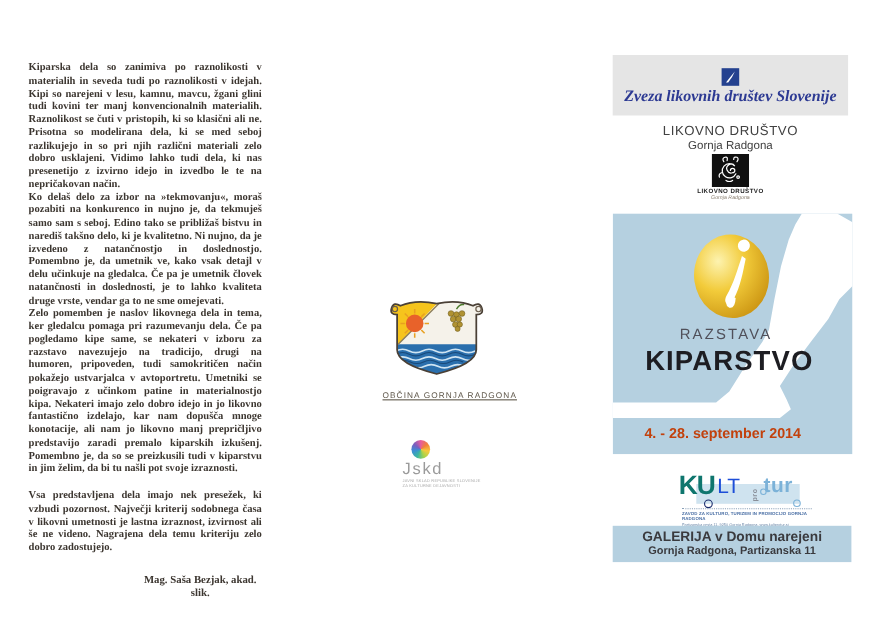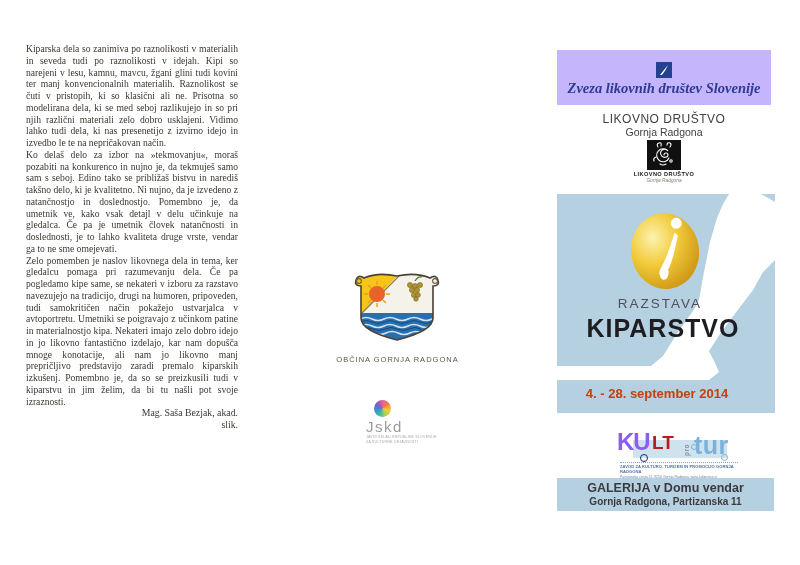--- a/index.html
+++ b/index.html
@@ -2,43 +2,43 @@
 <html><head>
 <meta charset="utf-8">
 <style>
   html,body{margin:0;padding:0;}
   body{
     width:800px;height:565px;background:#ffffff;position:relative;overflow:hidden;
     font-family:"Liberation Serif", serif;
   }
   
   .essay{
-    position:absolute;left:26px;top:43px;width:212px;
-    font-size:9.6px;line-height:11.75px;color:#3c3630;text-align:justify;
+    position:absolute;left:26px;top:56px;width:212px;
+    font-size:9.6px;line-height:11.75px;color:#3c3630;text-align:justify;font-weight:bold;
   }
   .essay p{margin:0 0 0 0;}
   .essay p.gap{}
   .essay p.gap-lg{margin-top:13px;}
-  .signature{margin-top:0;padding-left:100px;text-align:right;font-size:9.8px;color:#3c3630;}
+  .signature{margin-top:18px;padding-left:100px;text-align:center;font-size:9.8px;color:#3c3630;}
   
   .coa-wrap{position:absolute;left:352px;top:269px;width:90px;height:78px;}
   .coa-caption{
-    position:absolute;left:325px;top:355px;width:145px;text-align:center;
-    font-family:"Liberation Sans",sans-serif;font-size:7.5px;letter-spacing:1px;color:#5f574a;
+    position:absolute;left:325px;top:355px;width:145px;text-align:right;
+    font-family:"Liberation Sans",sans-serif;font-size:7.5px;letter-spacing:1px;color:#5f574a;text-decoration:underline;
   }
   .jskd{position:absolute;left:352px;top:400px;width:90px;text-align:left;padding-left:14px;box-sizing:border-box;
     font-family:"Liberation Sans",sans-serif;}
   .jskd-circle{
     width:17px;height:17px;border-radius:50%;margin-left:8px;
     background:conic-gradient(#e85d9c,#f0803c,#f7c93c,#a8d44a,#3cb7a0,#3c8fd4,#7a5fc0,#e85d9c);
   }
   .jskd-word{font-size:15px;color:#9b9b9b;letter-spacing:1.5px;line-height:16px;margin-top:2px;}
   .jskd-cap{font-size:3.6px;color:#a9a9a9;line-height:4.6px;letter-spacing:.2px;}
   .zlds-banner{
-    position:absolute;left:557px;top:50px;width:214px;height:55px;background:#c4b5fd;text-align:center;
+    position:absolute;left:557px;top:50px;width:214px;height:55px;background:#e5e5e5;text-align:center;
   }
   .zlds-logo{width:16px;height:16px;background:#24418f;margin:12px auto 2px auto;position:relative;}
   .zlds-text{
     font-family:"Liberation Serif",serif;font-style:italic;font-weight:bold;
     font-size:14.5px;color:#2d3a93;line-height:16px;
   }
   .society{position:absolute;left:557px;top:113px;width:214px;text-align:center;
     font-family:"Liberation Sans",sans-serif;color:#414141;}
   .society .l1{font-size:12px;letter-spacing:.5px;line-height:13px;}
   .society .l2{font-size:10.5px;line-height:12px;}
@@ -57,25 +57,25 @@
     font-family:"Liberation Sans",sans-serif;font-size:25px;font-weight:bold;letter-spacing:1px;color:#1d1d22;
   }
   .panel .date{
     position:absolute;left:0;top:192px;width:200px;text-align:center;
     font-family:"Liberation Sans",sans-serif;font-size:13px;font-weight:bold;color:#c2410c;
   }
   .palette{position:absolute;left:70px;top:16px;}
   
   .kult{position:absolute;left:617px;top:431px;width:124px;height:34px;font-family:"Liberation Sans",sans-serif;}
   .kult .band{position:absolute;left:16px;top:9px;width:94px;height:18px;background:#cfe3ef;}
-  .kult .ku{position:absolute;left:0px;top:-3px;font-size:24px;font-weight:bold;color:#8b5cf6;letter-spacing:-1px;}
-  .kult .lt{position:absolute;left:35px;top:1px;font-size:19px;font-weight:bold;color:#b91c1c;}
+  .kult .ku{position:absolute;left:0px;top:-3px;font-size:24px;font-weight:bold;color:#0f766e;letter-spacing:-1px;}
+  .kult .lt{position:absolute;left:35px;top:1px;font-size:19px;font-weight:normal;color:#1d4ed8;}
   .kult .pro{position:absolute;left:66px;top:5px;font-size:6.5px;font-weight:bold;color:#8a8f99;
     writing-mode:vertical-rl;transform:rotate(180deg);letter-spacing:.5px;height:20px;}
-  .kult .tur{position:absolute;left:77px;top:0px;font-size:25px;font-weight:bold;color:#7cb2d8;letter-spacing:.5px;}
+  .kult .tur{position:absolute;left:77px;top:0px;font-size:19px;font-weight:bold;color:#7cb2d8;letter-spacing:.5px;}
   .ring{position:absolute;border-radius:50%;}
   .ring.u{left:23px;top:23px;width:6px;height:6px;border:1.6px solid #16296b;}
   .ring.t{left:74px;top:13px;width:4px;height:4px;border:1.3px solid #7cb2d8;}
   .ring.r{left:104px;top:23px;width:5px;height:5px;border:1.5px solid #7cb2d8;}
   .fineprint{position:absolute;left:620px;top:462px;width:118px;border-top:1px dotted #8aa0b8;padding-top:2px;
     font-family:"Liberation Sans",sans-serif;}
   .fineprint .f1{font-size:4px;font-weight:bold;color:#4a6fa5;line-height:4.8px;letter-spacing:.1px;}
   .fineprint .f2{font-size:3.5px;color:#6c87a8;line-height:4.3px;}
   .venue{
     position:absolute;left:557px;top:478px;width:217px;height:33px;background:#b5d0e0;
@@ -85,20 +85,21 @@
   .venue .v1{font-size:12.5px;line-height:14px;}
   .venue .v2{font-size:10px;line-height:14px;}
 </style>
 </head>
 <body>
 
 <div class="essay">
   <p>Kiparska dela so zanimiva po raznolikosti v materialih in seveda tudi po raznolikosti v idejah. Kipi so narejeni v lesu, kamnu, mavcu, žgani glini tudi kovini ter manj konvencionalnih materialih. Raznolikost se čuti v pristopih, ki so klasični ali ne. Prisotna so modelirana dela, ki se med seboj razlikujejo in so pri njih različni materiali zelo dobro usklajeni. Vidimo lahko tudi dela, ki nas presenetijo z izvirno idejo in izvedbo le te na nepričakovan način.</p>
   <p class="gap">Ko delaš delo za izbor na »tekmovanju«, moraš pozabiti na konkurenco in nujno je, da tekmuješ samo sam s seboj. Edino tako se približaš bistvu in narediš takšno delo, ki je kvalitetno. Ni nujno, da je izvedeno z natančnostjo in doslednostjo. Pomembno je, da umetnik ve, kako vsak detajl v delu učinkuje na gledalca. Če pa je umetnik človek natančnosti in doslednosti, je to lahko kvaliteta druge vrste, vendar ga to ne sme omejevati.</p>
   <p>Zelo pomemben je naslov likovnega dela in tema, ker gledalcu pomaga pri razumevanju dela. Če pa pogledamo kipe same, se nekateri v izboru za razstavo navezujejo na tradicijo, drugi na humoren, pripoveden, tudi samokritičen način pokažejo ustvarjalca v avtoportretu. Umetniki se poigravajo z učinkom patine in materialnostjo kipa. Nekateri imajo zelo dobro idejo in jo likovno fantastično izdelajo, kar nam dopušča mnoge konotacije, ali nam jo likovno manj prepričljivo predstavijo zaradi premalo kiparskih izkušenj. Pomembno je, da so se preizkusili tudi v kiparstvu in jim želim, da bi tu našli pot svoje izraznosti.</p>
+  <p class="gap-lg">Vsa predstavljena dela imajo nek presežek, ki vzbudi pozornost. Največji kriterij sodobnega časa v likovni umetnosti je lastna izraznost, izvirnost ali še ne videno. Nagrajena dela temu kriteriju zelo dobro zadostujejo.</p>
   <div class="signature">Mag. Saša Bezjak, akad. slik.</div>
 </div>
 
 <div class="coa-wrap">
   <svg width="90" height="78" viewBox="0 0 90 78">
     <defs>
       <clipPath id="shieldClip">
         <path d="M12,9 Q26,3 45,7 Q64,3 78,9 Q84,5 86,11 Q88,17 81,17 L81,49 Q81,62 45,71 Q9,62 9,49 L9,17 Q2,17 4,11 Q6,5 12,9 Z"></path>
       </clipPath>
     </defs>
@@ -227,15 +228,15 @@
   <div class="ring t"></div>
   <div class="ring r"></div>
 </div>
 <div class="fineprint">
   <div class="f1">ZAVOD ZA KULTURO, TURIZEM IN PROMOCIJO GORNJA RADGONA</div>
   <div class="f2">Partizanska cesta 11, 9250 Gornja Radgona, www.kultprotur.si</div>
   <div class="f2">T: 02 564 2002, E: info@kultprotur.si</div>
 </div>
 
 <div class="venue">
-  <div class="v1">GALERIJA v Domu vendar</div>
+  <div class="v1">GALERIJA v Domu narejeni</div>
   <div class="v2">Gornja Radgona, Partizanska 11</div>
 </div>
 
 </body></html>

